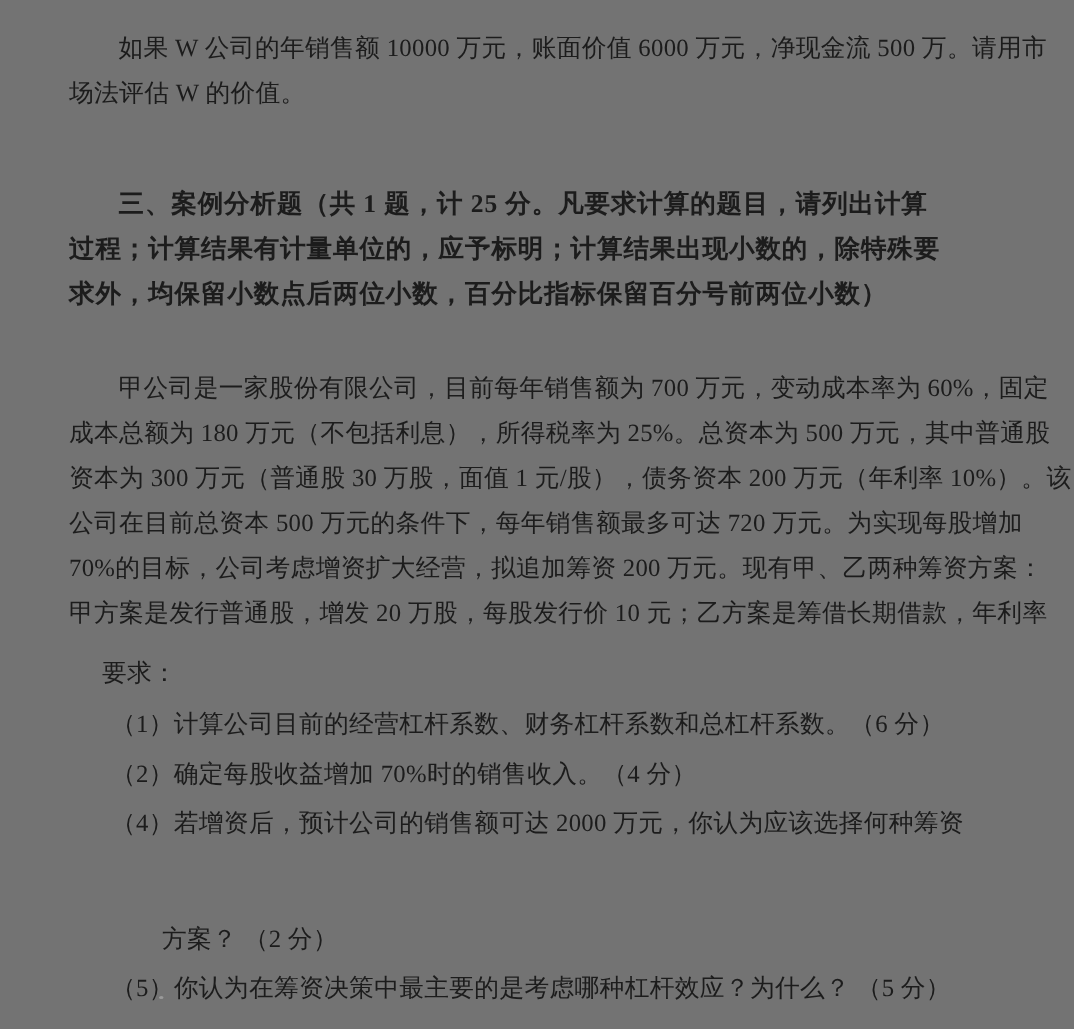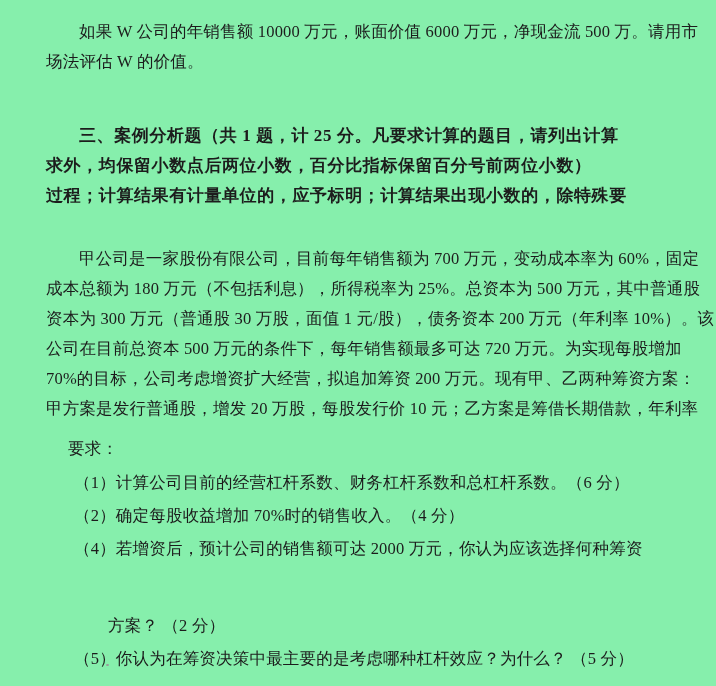--- a/index.html
+++ b/index.html
@@ -5,21 +5,21 @@
   html, body {
     margin: 0;
     padding: 0;
     background: #ffffff;
   }
   .page {
     position: relative;
     width: 716px;
     height: 686px;
     box-sizing: border-box;
-    background: #86efac;
+    background: #737373;
     font-family: "Liberation Serif", "DejaVu Serif", serif;
     font-size: 16.5px;
     color: #1c1c1c;
     padding: 17px 12px 0 46px;
     overflow: hidden;
     -webkit-font-smoothing: antialiased;
   }
   .line {
     line-height: 30px;
     white-space: nowrap;
@@ -72,22 +72,22 @@
 
 <div class="page">
 
   <div class="paragraph">
     <div class="line indent-first">如果 W 公司的年销售额 10000 万元，账面价值 6000 万元，净现金流 500 万。请用市</div>
     <div class="line">场法评估 W 的价值。</div>
   </div>
 
   <div class="section-heading">
     <div class="line indent-first">三、案例分析题（共 1 题，计 25 分。凡要求计算的题目，请列出计算</div>
+    <div class="line">过程；计算结果有计量单位的，应予标明；计算结果出现小数的，除特殊要</div>
     <div class="line">求外，均保留小数点后两位小数，百分比指标保留百分号前两位小数）</div>
-    <div class="line">过程；计算结果有计量单位的，应予标明；计算结果出现小数的，除特殊要</div>
   </div>
 
   <div class="case-paragraph">
     <div class="line indent-first">甲公司是一家股份有限公司，目前每年销售额为 700 万元，变动成本率为 60%，固定</div>
     <div class="line">成本总额为 180 万元（不包括利息），所得税率为 25%。总资本为 500 万元，其中普通股</div>
     <div class="line">资本为 300 万元（普通股 30 万股，面值 1 元/股），债务资本 200 万元（年利率 10%）。该</div>
     <div class="line">公司在目前总资本 500 万元的条件下，每年销售额最多可达 720 万元。为实现每股增加</div>
     <div class="line">70%的目标，公司考虑增资扩大经营，拟追加筹资 200 万元。现有甲、乙两种筹资方案：</div>
     <div class="line">甲方案是发行普通股，增发 20 万股，每股发行价 10 元；乙方案是筹借长期借款，年利率</div>
   </div>

